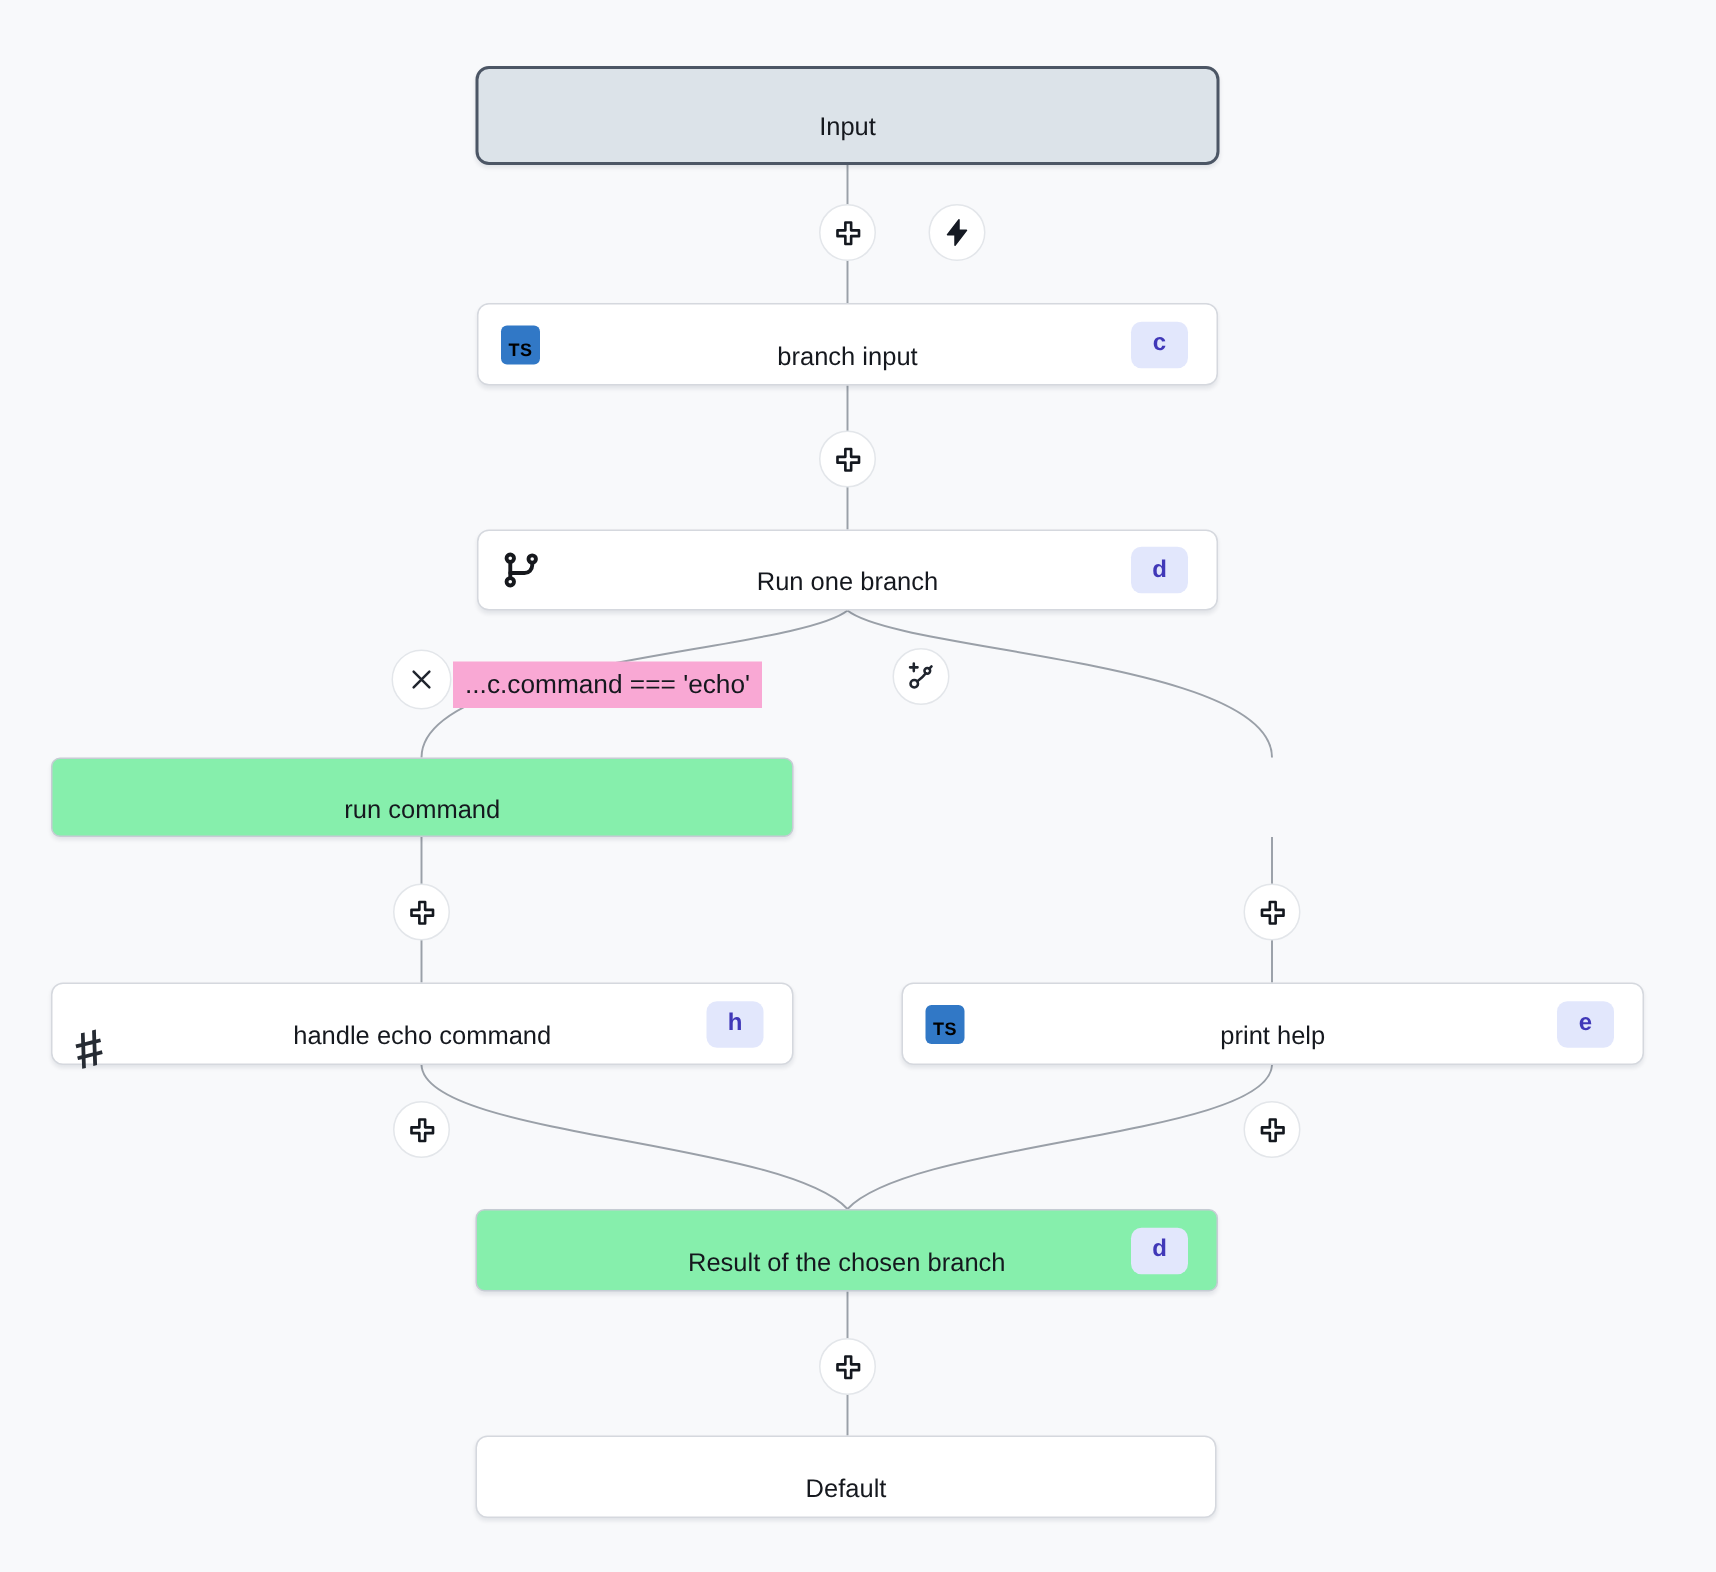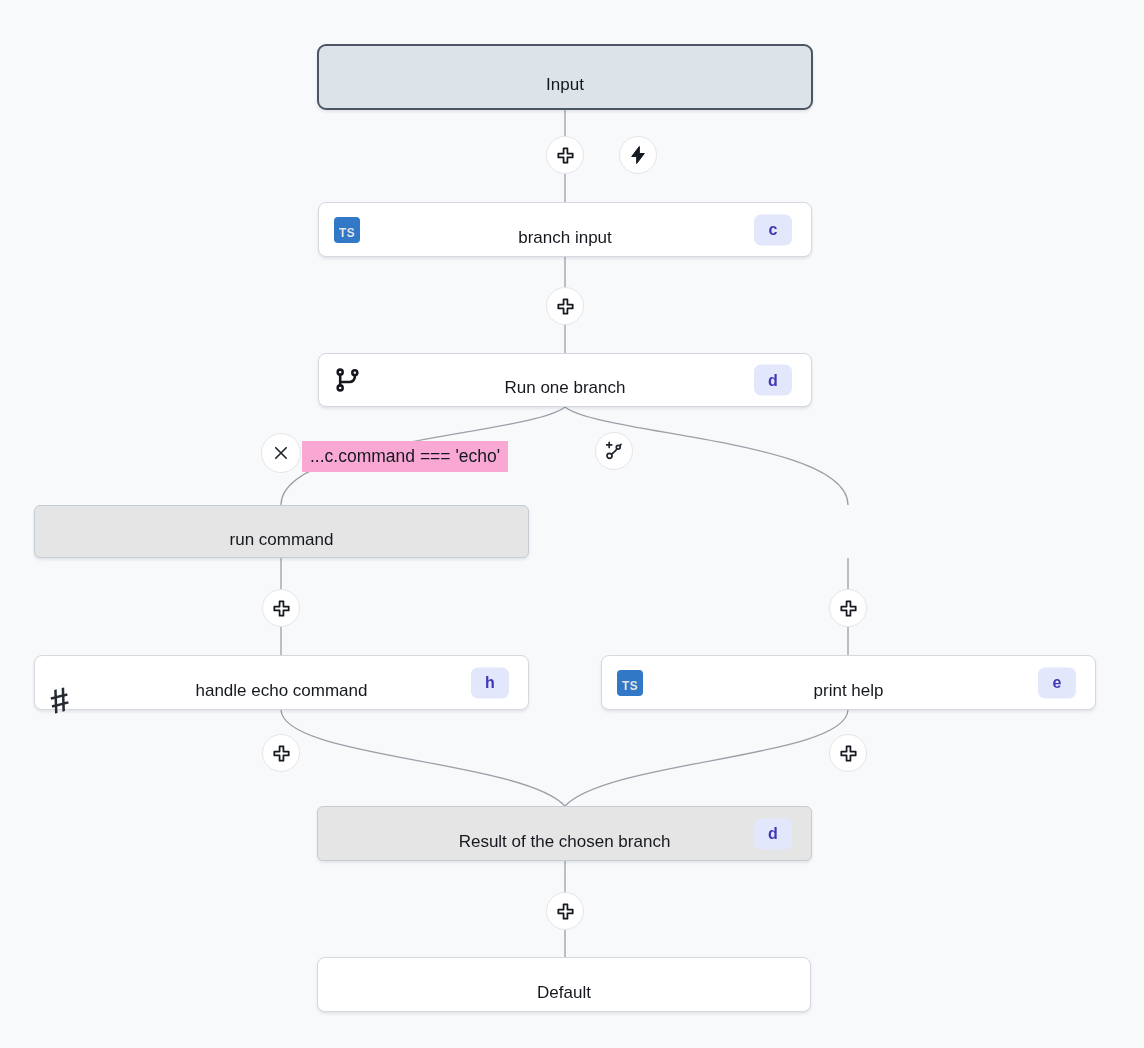--- a/index.html
+++ b/index.html
@@ -23,21 +23,21 @@
     justify-content: center;
     border-radius: 8px;
     font-size: 17px;
     color: #15181e;
     background: #ffffff;
     border: 1px solid #d5d8de;
     box-shadow: 0 2px 3px rgba(16,24,40,.09);
   }
   .node .label { text-align: center; margin-top: 16px; }
   .node-gray {
-    background: #e5e5e5;
+    background: #86efac;
     border: 1px solid #c6ccd4;
     border-radius: 6px;
   }
   .node-input {
     background: #dce3e9;
     border: 2.5px solid #4c5665;
     border-radius: 9px;
   }
   .node-icon-left {
     position: absolute;
@@ -54,21 +54,21 @@
     color: #4038b8;
     border-radius: 7px;
     font-weight: 700;
     font-size: 16px;
     display: flex; align-items: center; justify-content: center;
   }
   .ts-icon {
     width: 26px; height: 26px;
     background: #3178c6;
     border-radius: 4px;
-    color: #e5e5e5;
+    color: #000000;
     font-weight: 700;
     font-size: 12px;
     display: flex; align-items: flex-end; justify-content: center;
     padding-bottom: 3px;
     letter-spacing: 0.3px;
   }
   .hash-icon {
     font-size: 34px;
     font-weight: 800;
     color: #262b33;

